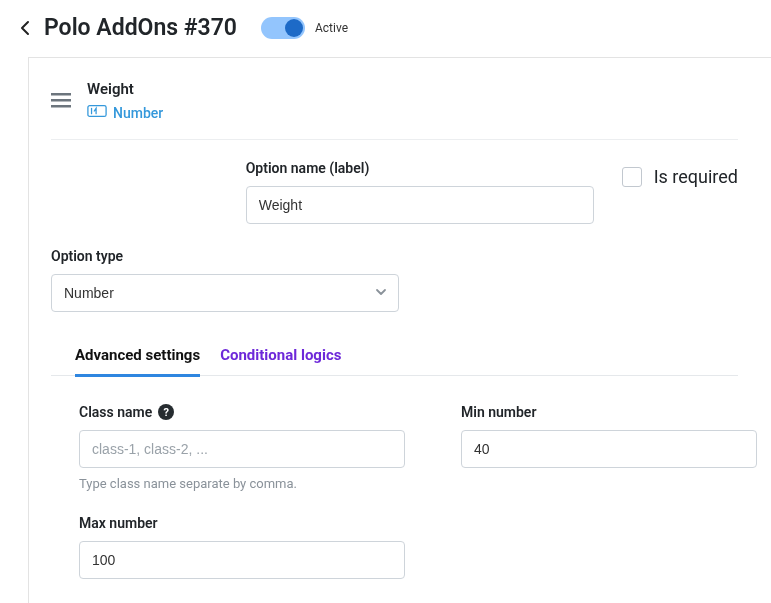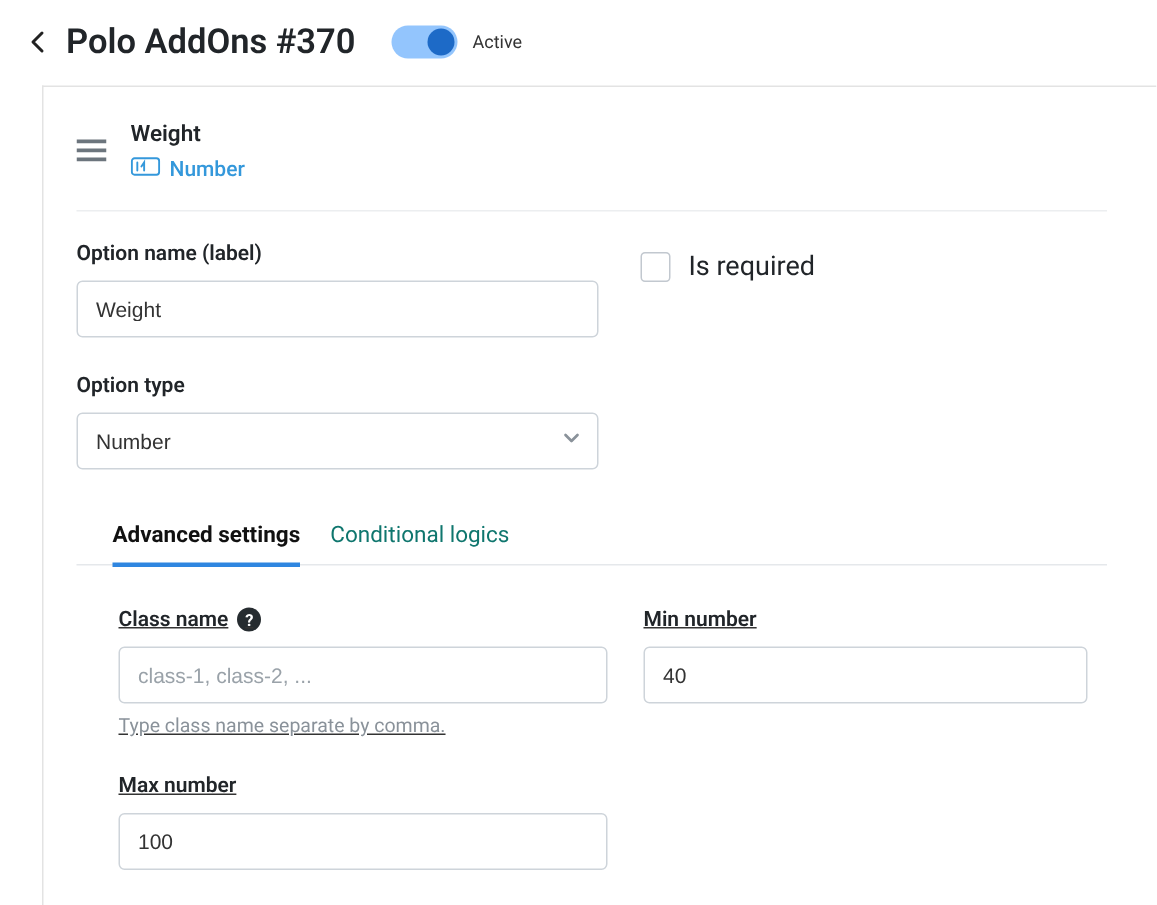--- a/index.html
+++ b/index.html
@@ -129,20 +129,21 @@
       color: #333;
       background: #fff;
     }
     .text-input::placeholder { color:#9aa2a9; }
 
     .row {
       display: flex;
       gap: 28px;
       margin-bottom: 24px;
       align-items: flex-start;
+      justify-content: flex-end;
     }
     .col-half { flex: 0 0 348px; max-width:348px; }
     .full-block { margin-bottom:24px; }
 
     .check-field {
       display: flex;
       align-items: center;
       gap: 12px;
       padding-top: 6px;
     }
@@ -173,39 +174,38 @@
     .tabs {
       display: flex;
       gap: 20px;
       border-bottom: 1px solid #e5e8eb;
       margin-top: 24px;
       padding-left: 24px;
     }
     .tab {
       padding: 10px 0;
       font-size: 15px;
-      color: #0f766e;
-      font-weight: 400;
+      color: #6d28d9;
+      font-weight: 700;
       cursor: pointer;
       border-bottom: 3px solid transparent;
       margin-bottom: -2px;
     }
     .tab.active {
       font-weight: 700;
       color: #111;
       border-bottom-color: #2f86e0;
     }
 
     .advanced-body {
       padding: 28px 0 0 28px;
     }
     .adv-row {
       display: flex;
-      gap: 24px;
-      text-decoration: underline;
+      gap: 56px;
     }
     .adv-col { flex: 0 0 326px; max-width:326px; }
     .adv-col-right { flex: 0 0 296px; max-width:296px; }
     .hint {
       font-size: 13px;
       color: #8a929a;
       margin-top: 8px;
     }
   </style>
 </head>

